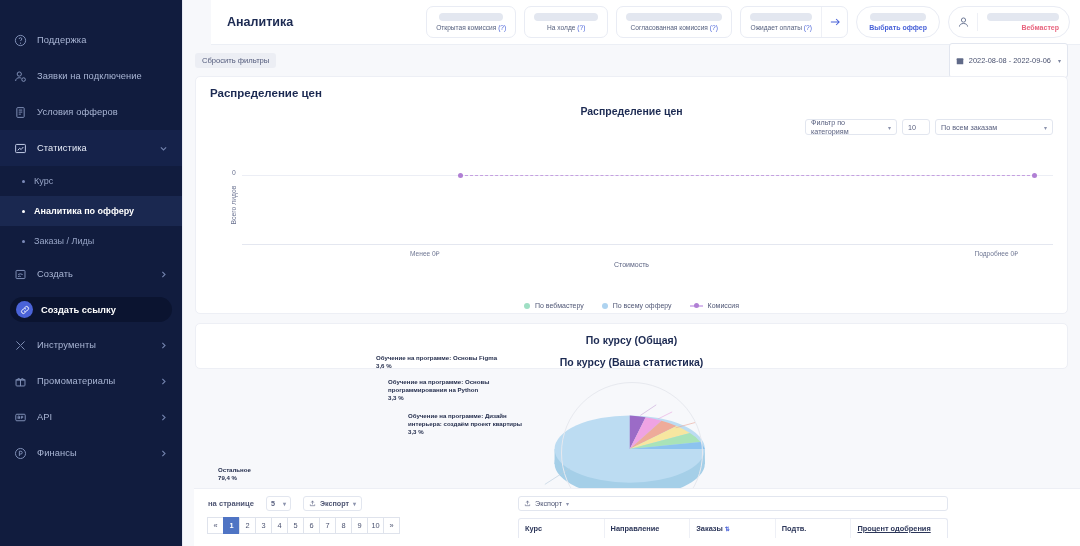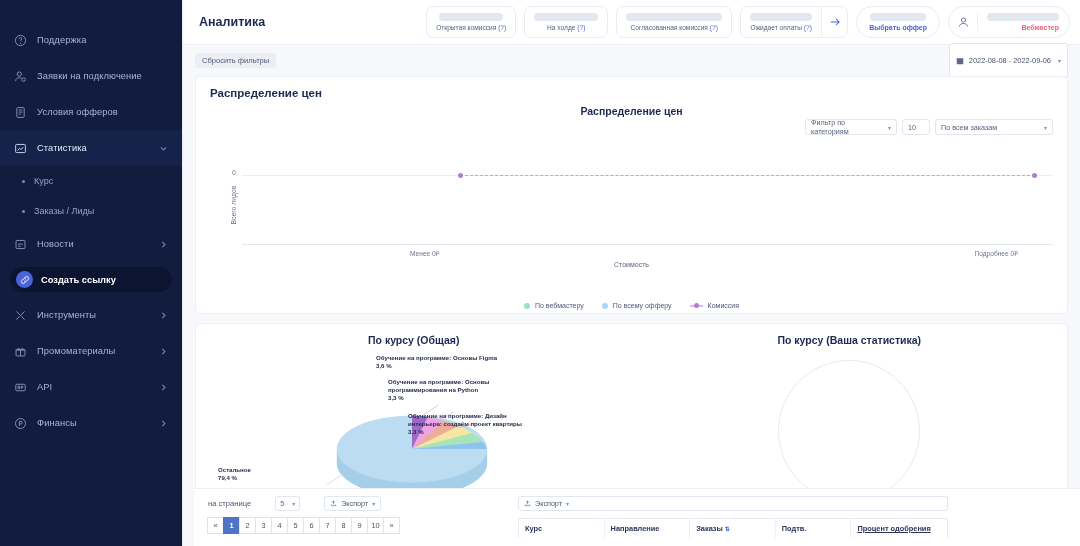--- a/index.html
+++ b/index.html
@@ -74,20 +74,21 @@
   
   .main {
     flex: 1; height: 546px; background: #f7f8fb;
     display: flex; flex-direction: column; overflow: hidden;
     border-left: 1px solid #e6e9f2;
   }
   .topbar {
     height: 45px; background: #ffffff; display: flex; align-items: center;
     padding: 0 10px 0 16px; gap: 8px; border-bottom: 1px solid #eceff5;
     flex: 0 0 45px;
+    margin-left: 28px;
   }
   .page-title { font-size: 12.5px; font-weight: bold; color: #1c2a52; flex: 1; white-space: nowrap;}
 
   .stat-card {
     border: 1px solid #e9ecf4; border-radius: 7px;
     height: 32px; min-width: 76px; padding: 3px 9px;
     display: flex; flex-direction: column; align-items: center; justify-content: center;
     gap: 3px; background: #fff;
   }
   .skel { background: #e3e7f0; border-radius: 6px; height: 8px; }
@@ -207,41 +208,41 @@
   }
   .lg-item { display: flex; align-items: center; gap: 5px; font-size: 7px; color: #4f5675; }
   .lg-dot { width: 6px; height: 6px; border-radius: 50%; }
   .lg-line { width: 13px; height: 2px; position: relative; }
   .lg-line::after{
     content:''; position:absolute; left:4px; top:-2px; width:5px; height:5px;
     border-radius:50%; background:#b07fd4;
   }
 
   
-  .pies { display: flex; }
+  .pies { display: flex; flex-direction: column; }
   .pie-col { flex: 1; position: relative; height: 196px; }
   .pie-col .pc-title {
     text-align: center; font-size: 10.5px; font-weight: bold; color: #1c2a52;
     padding-top: 10px;
   }
   .pie-wrap { position: absolute; left: 0; top: 26px; width: 100%; height: 168px; }
   .empty-circle {
     position: absolute; left: 50%; top: 10px; transform: translateX(-50%);
     width: 142px; height: 142px; border-radius: 50%; border: 1px solid #e7e9ef;
   }
   .pie-lbl { position: absolute; font-size: 6.1px; color: #1d2747; line-height: 1.35; font-weight: bold;}
 
   
   .bottombar {
     position: absolute; left: 194px; right: 0; bottom: 0; height: 58px;
     background: #ffffff; border-top: 1px solid #edeff5;
     display: flex; padding: 7px 14px 0 14px; gap: 10px;
   }
   .bb-left { width: 300px; }
-  .bb-row1 { display: flex; align-items: center; gap: 24px; }
+  .bb-row1 { display: flex; align-items: center; gap: 12px; font-weight: bold; }
   .bb-lbl { font-size: 7.6px; color: #4d5472; }
   .mini-sel {
     background:#fff; border:1px solid #e2e6ef; border-radius:3px; height:15px;
     display:flex; align-items:center; gap:8px; padding:0 4px; font-size:7.2px; color:#5a6180;
     cursor:pointer;
   }
   .export-btn {
     background:#fff; border:1px solid #e2e6ef; border-radius:3px; height:15px;
     display:flex; align-items:center; gap:4px; padding:0 5px; font-size:7.2px; color:#4d5472;
     cursor:pointer;
@@ -323,33 +324,37 @@
           <svg viewBox="0 0 12 12" fill="none" stroke="currentColor" stroke-width="1.5">
               <path d="M2.5 4.5L6 8l3.5-3.5"></path>
             </svg>
         </span>
       </div>
 
       <div class="sb-sub">
         <span class="dot"></span>
         <span>Курс</span>
       </div>
+      <div class="sb-sub sel">
+        <span class="dot"></span>
+        <span>Аналитика по офферу</span>
+      </div>
       <div class="sb-sub">
         <span class="dot"></span>
         <span>Заказы / Лиды</span>
       </div>
 
       <div class="sb-item">
         <span class="sb-ico">
           <svg viewBox="0 0 16 16" fill="none" stroke="currentColor" stroke-width="1.2">
             <rect x="2.5" y="3" width="11" height="10" rx="1"></rect>
               <path d="M5 10.5a3.2 3.2 0 013.2 0M5 8a5.6 5.6 0 015.6 0"></path>
           </svg>
         </span>
-        <span class="sb-lbl">Новости</span>
+        <span class="sb-lbl">Создать</span>
         <span class="chev">
           <svg viewBox="0 0 12 12" fill="none" stroke="currentColor" stroke-width="1.5">
               <path d="M4.5 2.5L8 6l-3.5 3.5"></path>
             </svg>
         </span>
       </div>
 
       <div class="sb-cta">
         <span class="cta-circ">
           <svg viewBox="0 0 16 16" fill="none" stroke="currentColor" stroke-width="1.5">

